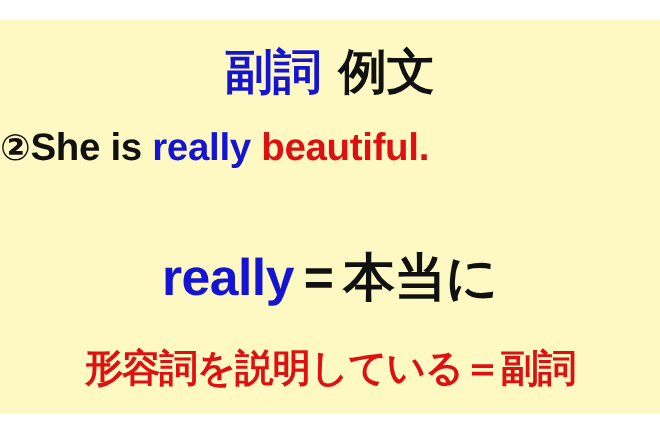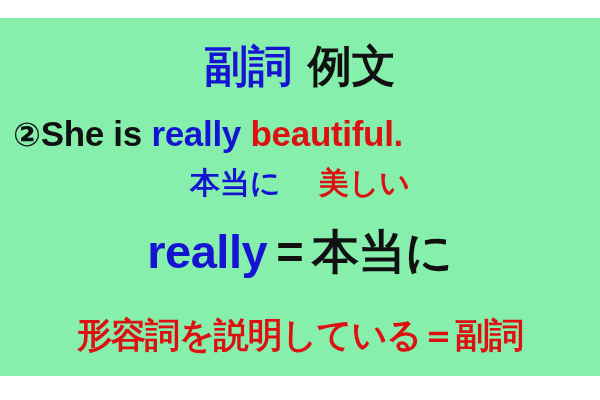--- a/index.html
+++ b/index.html
@@ -18,21 +18,21 @@
     -webkit-font-smoothing: antialiased;
   }
 
   
   #canvas {
     position: absolute;
     left: 0;
     top: 18px;
     width: 600px;
     height: 358px;
-    background: #86efac;
+    background: #fef9c3;
   }
 
   .line {
     position: absolute;
     left: 0;
     width: 600px;
     text-align: center;
     white-space: nowrap;
     line-height: 1;
     font-weight: bold;
@@ -47,21 +47,20 @@
   #line-title .jp {
     font-family: "DejaVu Sans", "Liberation Sans", sans-serif;
     font-weight: bold;
   }
 
   
   #line-sentence {
     top: 98px;
     font-size: 35px;
     text-align: left;
-    padding-left: 13px;
     box-sizing: border-box;
     letter-spacing: -0.3px;
   }
   #line-sentence .circled {
     font-family: "DejaVu Sans", sans-serif;
     font-size: 33px;
     font-weight: bold;
   }
 
   
@@ -109,23 +108,20 @@
   <div id="canvas">
 
     <div class="line" id="line-title">
       <span class="jp c-blue">副詞</span><span class="jp c-black"> </span><span class="jp c-black">例文</span>
     </div>
 
     <div class="line" id="line-sentence">
       <span class="circled c-black">②</span><span class="c-black">She is </span><span class="c-blue">really</span><span class="c-black"> </span><span class="c-red">beautiful.</span>
     </div>
 
-    <div class="line" id="line-gloss">
-      <span class="c-blue">本当に</span><span class="gap"></span><span class="c-red">美しい</span>
-    </div>
 
     <div class="line" id="line-equation">
       <span class="c-blue">really</span><span class="eq c-black">=</span><span class="jp c-black">本当に</span>
     </div>
 
     <div class="line" id="line-conclusion">
       <span class="c-red">形容詞を説明している＝副詞</span>
     </div>
 
   </div>

